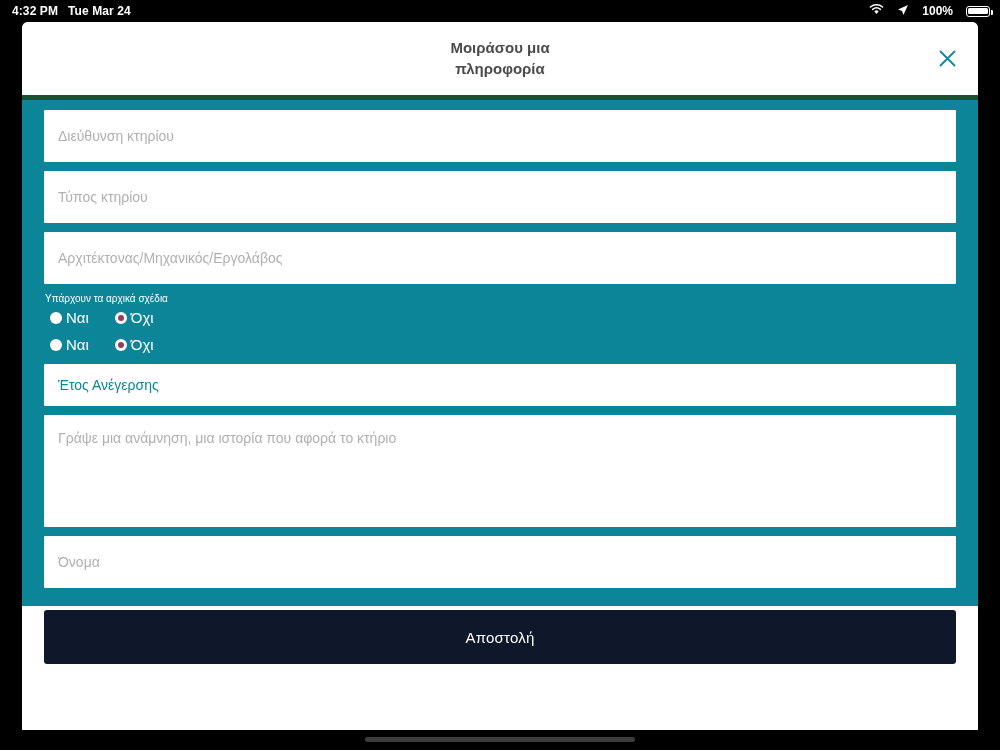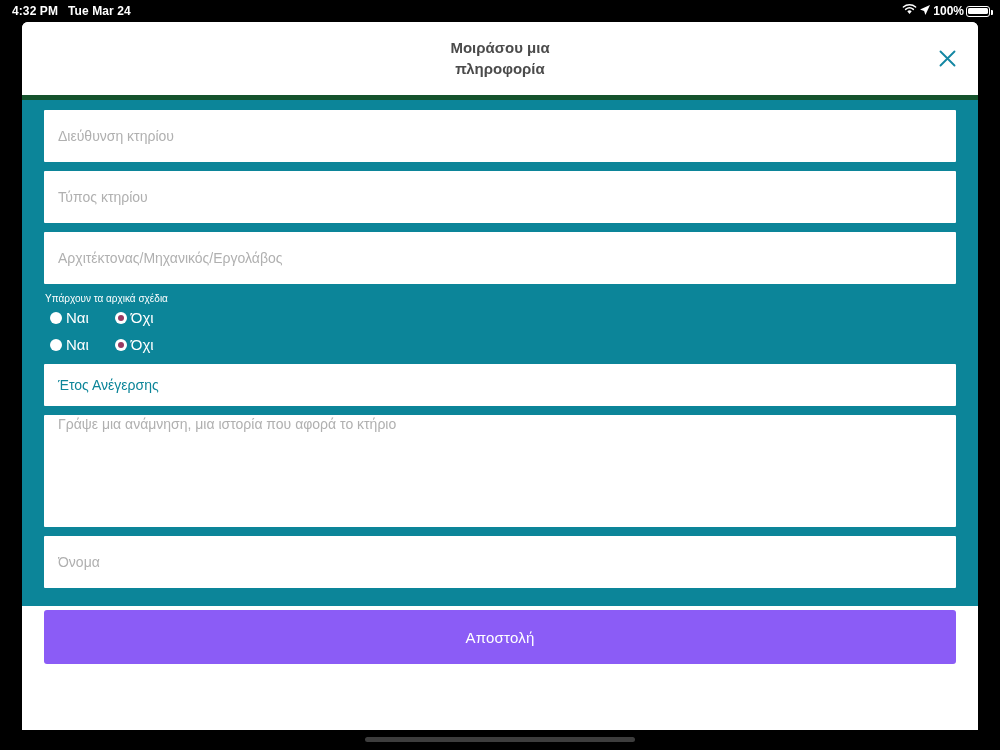--- a/index.html
+++ b/index.html
@@ -39,21 +39,21 @@
     align-items: center;
     gap: 10px;
     font-weight: 600;
     letter-spacing: 0.1px;
   }
   .status-right {
     position: absolute;
     right: 10px;
     display: flex;
     align-items: center;
-    gap: 2px;
+    gap: 13px;
     font-weight: 600;
   }
   .sb-wifi { display: block; }
   .sb-loc { display: block; }
   .sb-batt {
     position: relative;
     width: 24px;
     height: 11px;
     border: 1.3px solid #ffffff;
     border-radius: 3px;
@@ -157,20 +157,21 @@
   }
   .field.select-input {
     height: 42px;
     line-height: 42px;
     color: #0c8599;
     margin-bottom: 9px;
   }
   .field.select-input .sel-text { color: #0c8599; font-size: 14px; }
   .field.textarea-input {
     height: 112px;
+    padding-top: 14px;
     line-height: 1.4;
     resize: none;
     margin-bottom: 9px;
     overflow: hidden;
   }
   .field.textarea-input .ta-ph { color: #b0b0b0; font-size: 14px; }
 
   
   .radio-group { margin: 4px 0 2px 0; }
   .radio-legend {
@@ -224,21 +225,21 @@
     height: 62px;
     background: #ffffff;
     padding: 0 22px;
     display: flex;
     align-items: center;
     z-index: 12;
   }
   .submit-btn {
     width: 100%;
     height: 54px;
-    background: #8b5cf6;
+    background: #0f172a;
     color: #ffffff;
     border: none;
     border-radius: 3px;
     font-family: "Liberation Sans", "DejaVu Sans", sans-serif;
     font-size: 15px;
     cursor: pointer;
     letter-spacing: 0.2px;
   }
 
   

